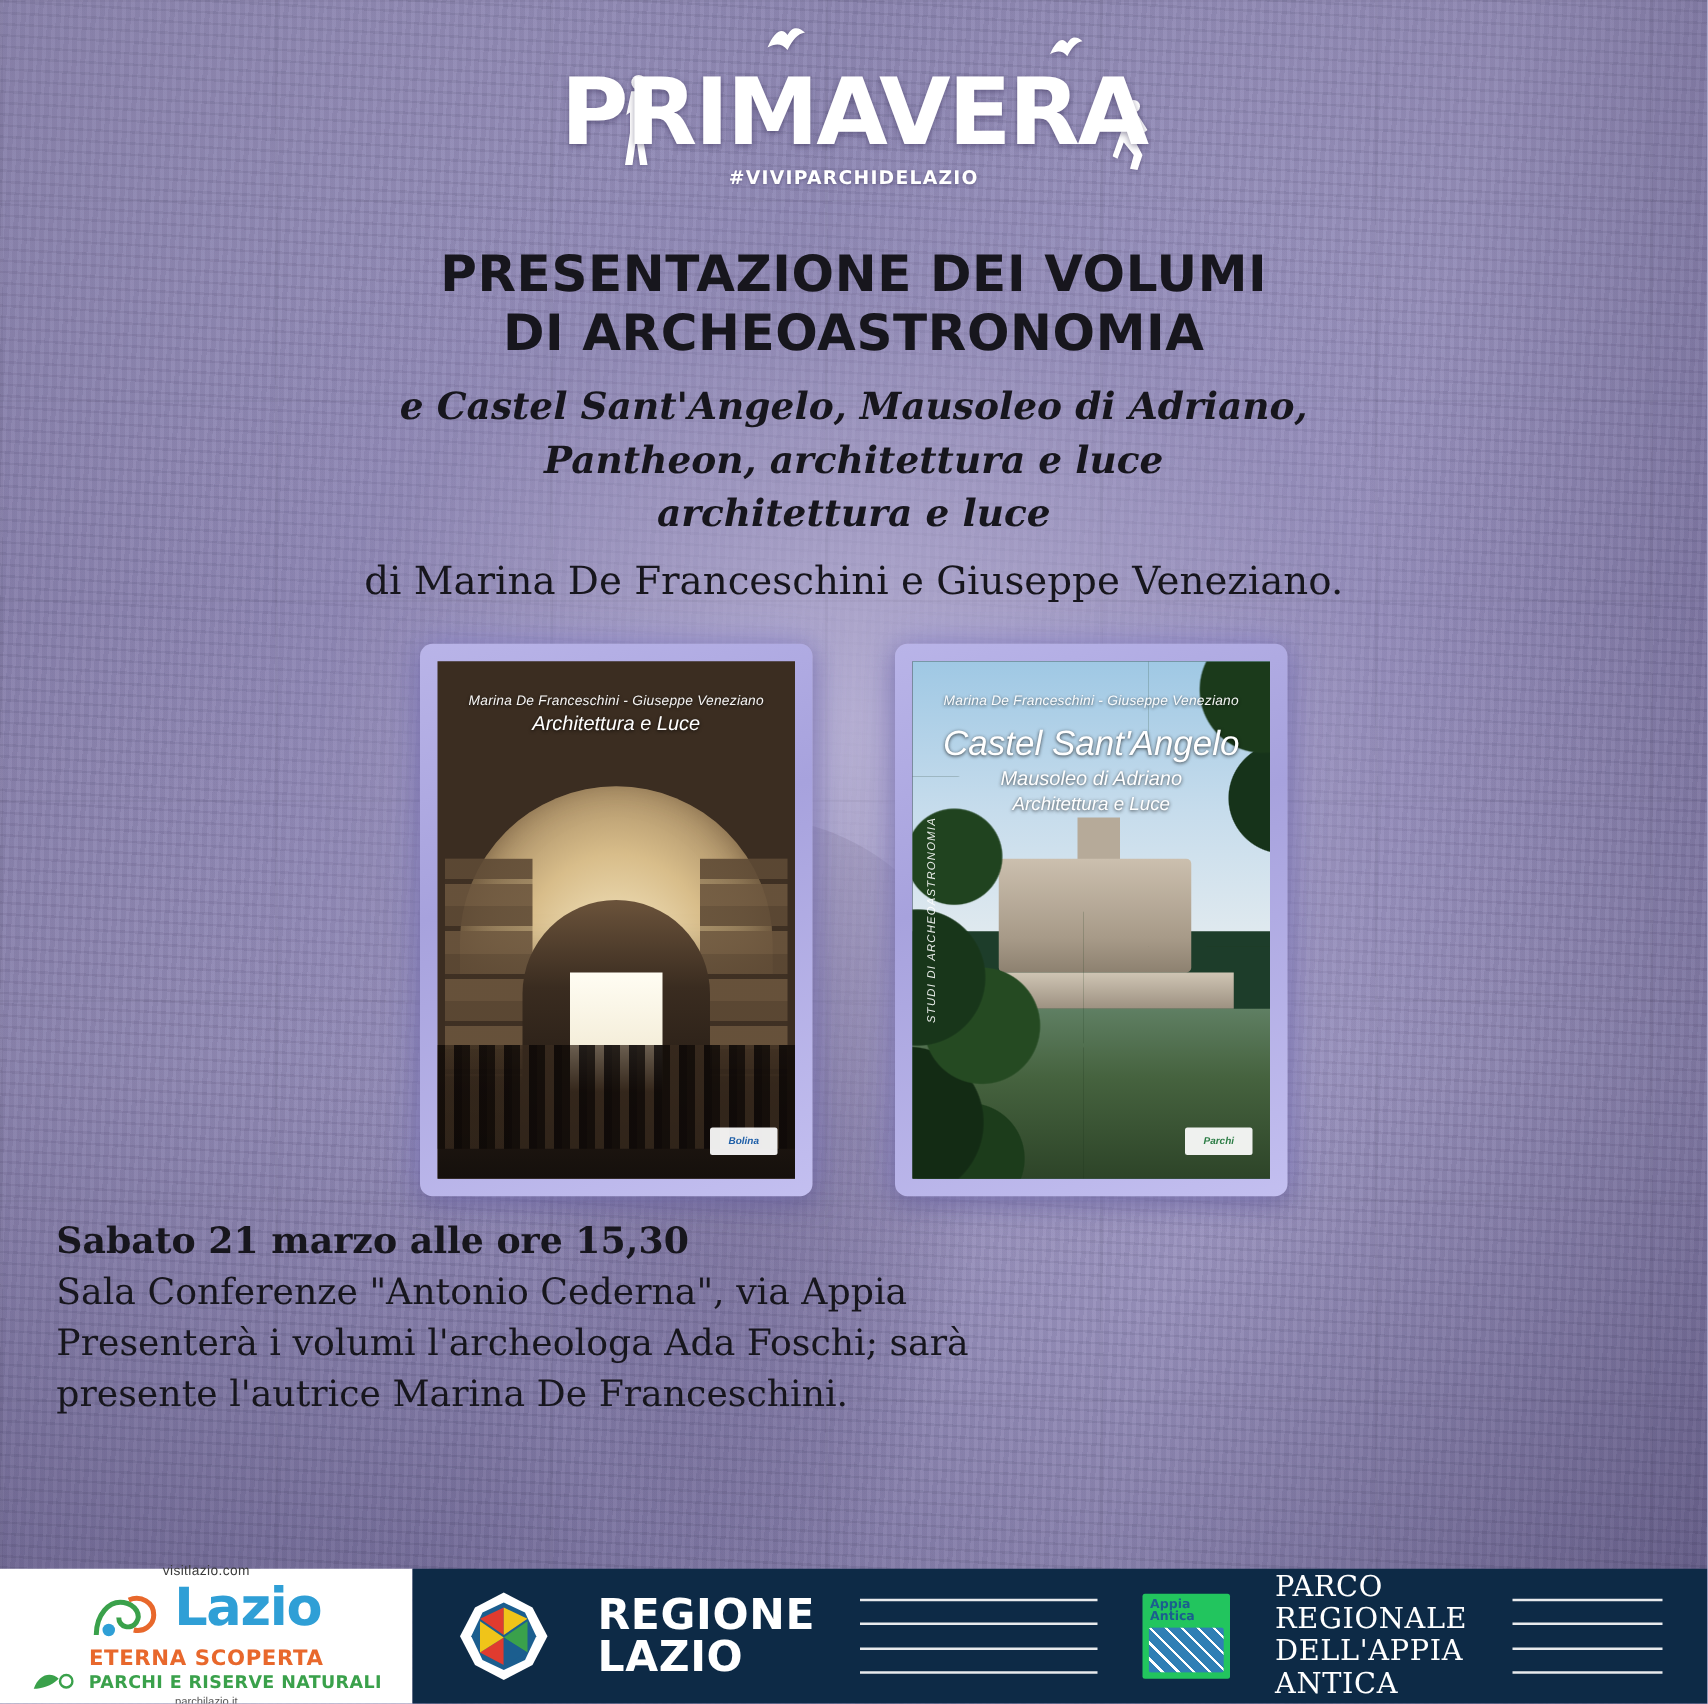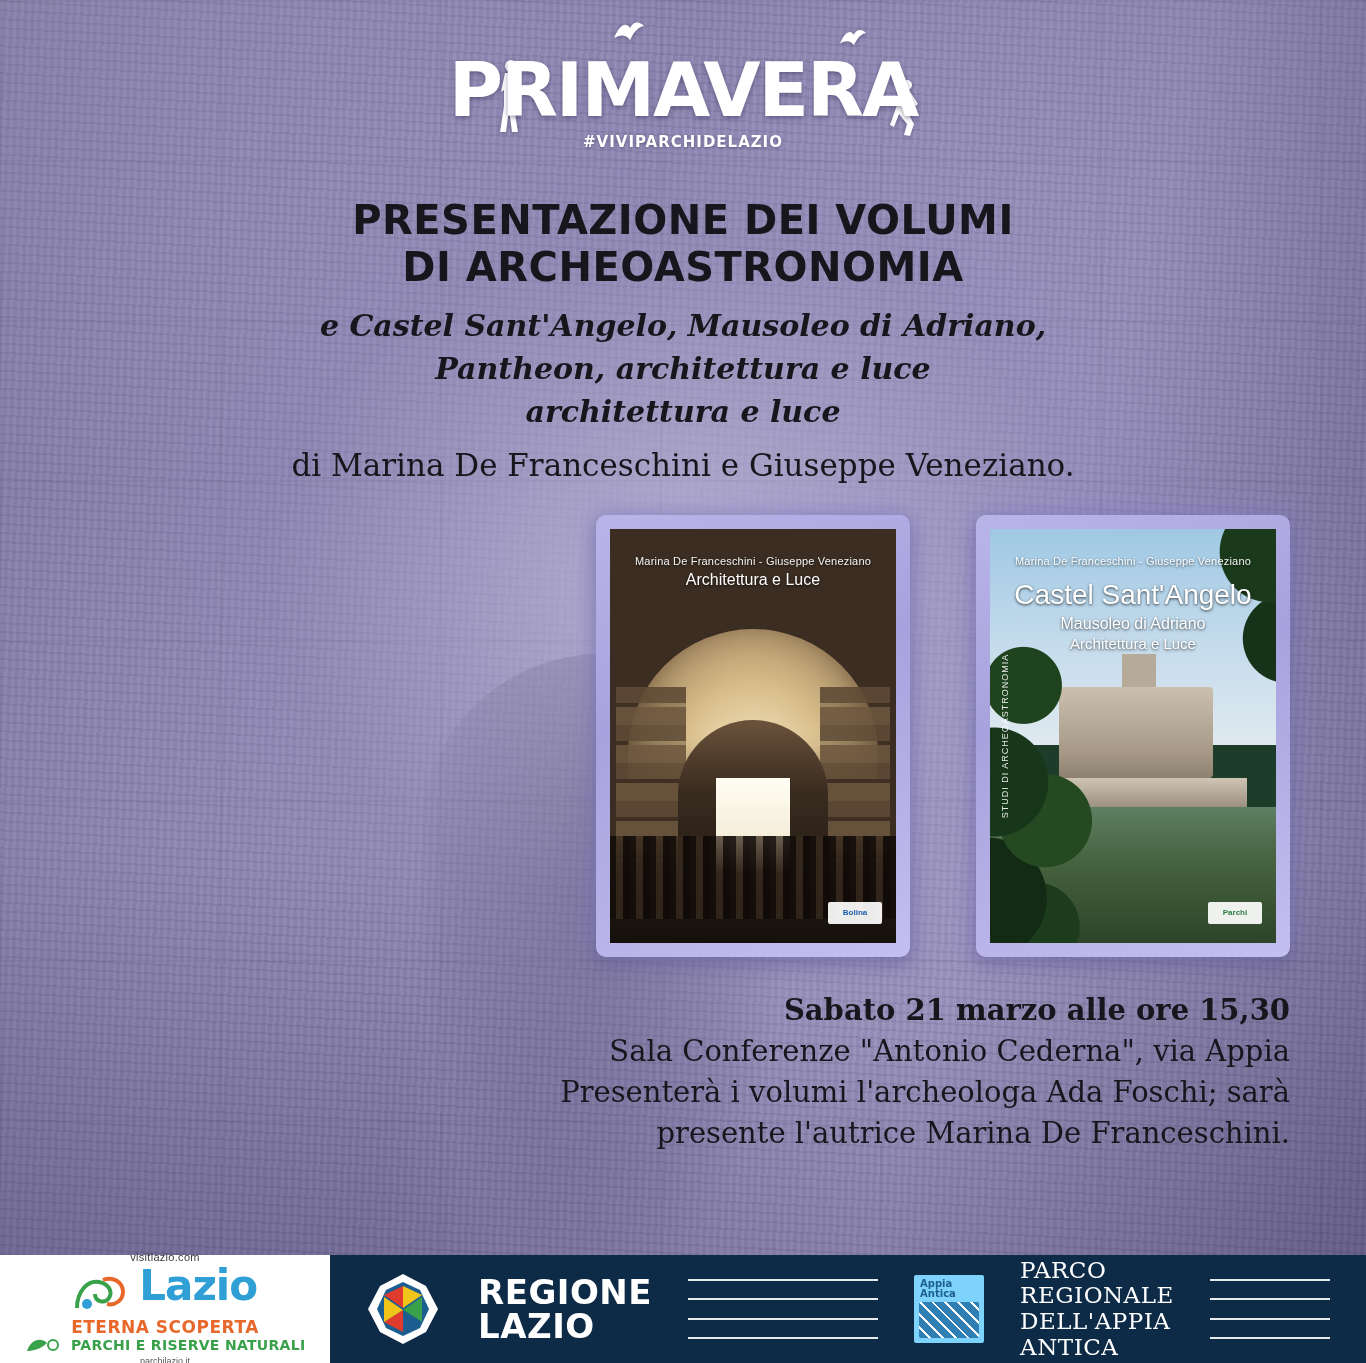--- a/index.html
+++ b/index.html
@@ -72,21 +72,21 @@
     color: #ffffff;
     text-shadow: 0 1px 3px rgba(40,30,70,0.45);
   }
   .deco-bird, .deco-person {
     position: absolute;
     fill: #ffffff;
     filter: drop-shadow(0 1px 2px rgba(40,30,70,0.4));
   }
 
   
-  .content { position: relative; text-align: center; padding: 0 76px; }
+  .content { position: relative; text-align: center; padding: 0 45px; }
   .title {
     font-family: "DejaVu Sans", sans-serif;
     font-weight: bold;
     font-size: 40px;
     line-height: 1.18;
     color: #17161d;
     letter-spacing: 0.5px;
     margin-top: 12px;
   }
   .subtitle {
@@ -104,22 +104,23 @@
     line-height: 1.3;
     color: #17161d;
     margin-top: 12px;
   }
 
   
   .books {
     position: relative;
     margin-top: 30px;
     display: flex;
-    justify-content: flex-end;
+    justify-content: center;
     gap: 66px;
+    font-style: italic;
   }
   .book-frame {
     width: 314px; height: 442px;
     padding: 14px;
     border-radius: 10px;
     background: linear-gradient(160deg, #b9b4e8 0%, #a7a2dd 40%, #c3bff0 100%);
     box-shadow: 0 0 26px rgba(140,135,210,0.75), 0 6px 18px rgba(40,30,70,0.35);
   }
   .book-cover {
     position: relative;
@@ -243,22 +244,22 @@
     color: #1f5fa8;
     font-size: 8px; font-weight: bold;
     line-height: 22px; border-radius: 2px;
     margin-bottom: 3px;
   }
   .cover-logo-green .badge { color: #2d7d46; }
 
   
   .event-info {
     position: relative;
-    margin-top: 34px;
-    text-align: right;
+    margin-top: 16px;
+    text-align: left;
     font-family: "DejaVu Serif", serif;
     color: #17161d;
   }
   .event-when {
     font-size: 29px; font-weight: bold; line-height: 1.35;
   }
   .event-line { font-size: 29px; line-height: 1.42; }
 
   
   .footer {
@@ -302,21 +303,21 @@
     width: 190px; height: 60px;
     display: flex; flex-direction: column; justify-content: space-between;
   }
   .divider-lines span { display: block; height: 2px; background: #fff; opacity: 0.9; }
   .appia-text {
     font-family: "DejaVu Serif", serif;
     color: #fff; font-size: 23px; line-height: 1.12; letter-spacing: 0.5px;
   }
   .appia-emblem {
     width: 70px; height: 68px;
-    background: #7dd3fc;
+    background: #22c55e;
     position: relative;
     border-radius: 2px;
     overflow: hidden;
     flex: 0 0 auto;
   }
   .appia-emblem .top {
     position: absolute; top: 4px; left: 6px; right: 6px;
     font-size: 10px; font-weight: bold; color: #1b5e8f; line-height: 1.0;
     font-family: "DejaVu Sans", sans-serif;
   }

